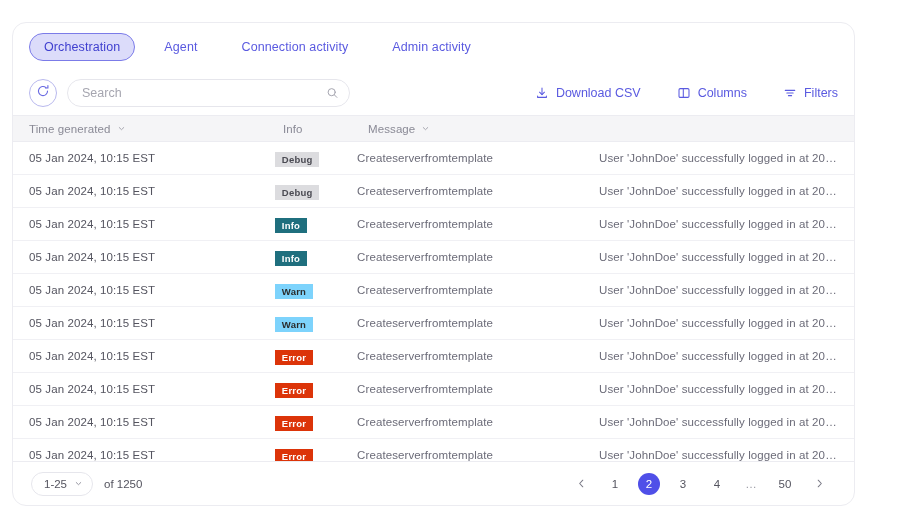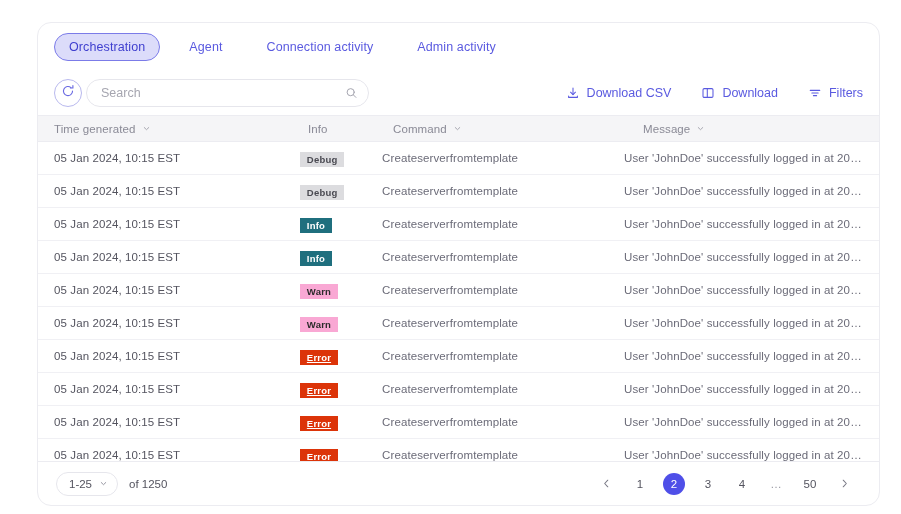--- a/index.html
+++ b/index.html
@@ -17,21 +17,21 @@
     position: relative;
     width: 901px;
     height: 514px;
     background: #ffffff;
     overflow: hidden;
   }
 
   
   .card {
     position: absolute;
-    left: 37px;
+    left: 12px;
     top: 22px;
     width: 843px;
     height: 484px;
     background: #ffffff;
     border: 1px solid #ececf1;
     border-radius: 14px;
     overflow: hidden;
     display: flex;
     flex-direction: column;
   }
@@ -62,21 +62,21 @@
     color: #3f3fcf;
   }
 
   
   .toolbar {
     height: 44px;
     flex: 0 0 auto;
     display: flex;
     align-items: center;
     padding: 0 16px;
-    gap: 4px;
+    gap: 10px;
   }
   .refresh-btn {
     width: 28px; height: 28px;
     flex: 0 0 auto;
     border-radius: 50%;
     border: 1px solid #b9b9ee;
     display: flex; align-items: center; justify-content: center;
     cursor: pointer;
     background: #fff;
   }
@@ -166,22 +166,22 @@
     display: inline-block;
     font-size: 9.5px;
     font-weight: bold;
     padding: 3px 7px 3px 7px;
     border-radius: 0;
     line-height: 1;
     letter-spacing: .2px;
   }
   .badge.debug { background: #dcdcdf; color: #4a4a52; }
   .badge.info  { background: #1f6f7e; color: #ffffff; }
-  .badge.warn  { background: #f9a8d4; color: #2b2b2b; text-align: center; }
-  .badge.error { background: #dc3409; color: #ffffff; text-decoration: underline; }
+  .badge.warn  { background: #7dd3fc; color: #2b2b2b; text-align: center; }
+  .badge.error { background: #dc3409; color: #ffffff; }
 
   
   .footer {
     flex: 0 0 auto;
     height: 44px;
     display: flex;
     align-items: center;
     padding: 0 18px;
     border-top: 1px solid #ececf1;
     text-align: center;
@@ -267,21 +267,21 @@
         <span>Download CSV</span>
       </div>
 
       <div class="tool-action">
         <span class="ti">
           <svg width="14" height="14" viewBox="0 0 16 16" fill="none" stroke="#5a5ae0" stroke-width="1.2">
             <rect x="2.3" y="3" width="11.4" height="10" rx="1.4"></rect>
             <path d="M7.2 3v10"></path>
           </svg>
         </span>
-        <span>Download</span>
+        <span>Columns</span>
       </div>
 
       <div class="tool-action">
         <span class="ti">
           <svg width="14" height="14" viewBox="0 0 16 16" fill="none" stroke="#5a5ae0" stroke-width="1.25" stroke-linecap="round">
             <path d="M2.6 5h10.8"></path>
               <path d="M4.4 8h7.2"></path>
               <path d="M6.2 11h3.6"></path>
           </svg>
         </span>
@@ -291,26 +291,20 @@
 
     <div class="table-head">
         <div class="c-time th">
           <span>Time generated</span>
           <span class="caret"><svg width="9" height="9" viewBox="0 0 12 12" fill="none" stroke="#9a9aa4" stroke-width="1.15" stroke-linecap="round" stroke-linejoin="round">
               <path d="M3 4.7 6 7.6 9 4.7"></path>
             </svg></span>
         </div>
         <div class="c-level th">
           <span>Info</span>
-        </div>
-        <div class="c-cmd th">
-          <span>Command</span>
-          <span class="caret"><svg width="9" height="9" viewBox="0 0 12 12" fill="none" stroke="#9a9aa4" stroke-width="1.15" stroke-linecap="round" stroke-linejoin="round">
-              <path d="M3 4.7 6 7.6 9 4.7"></path>
-            </svg></span>
         </div>
         <div class="c-msg th">
           <span>Message</span>
           <span class="caret"><svg width="9" height="9" viewBox="0 0 12 12" fill="none" stroke="#9a9aa4" stroke-width="1.15" stroke-linecap="round" stroke-linejoin="round">
               <path d="M3 4.7 6 7.6 9 4.7"></path>
             </svg></span>
         </div>
       </div>
 
     <div class="table-body">

